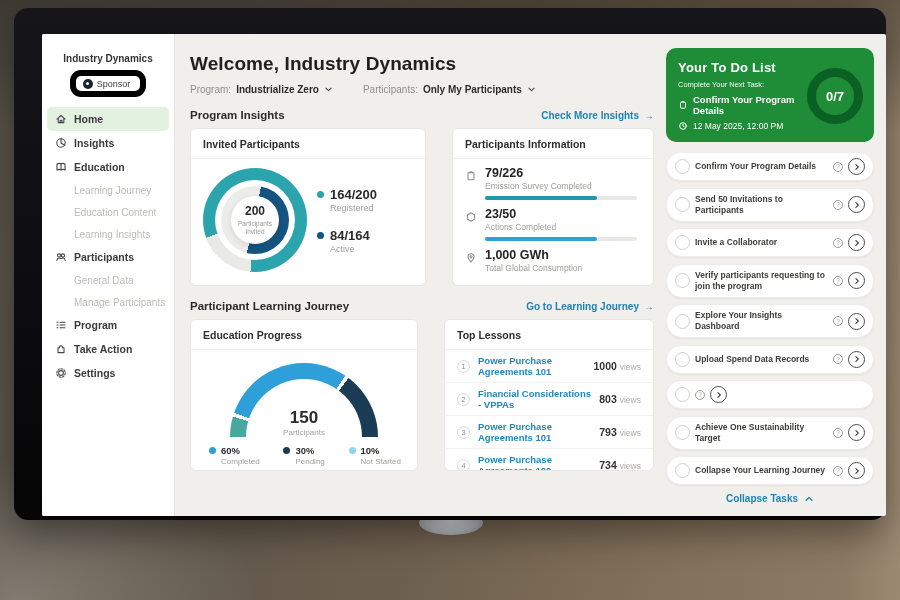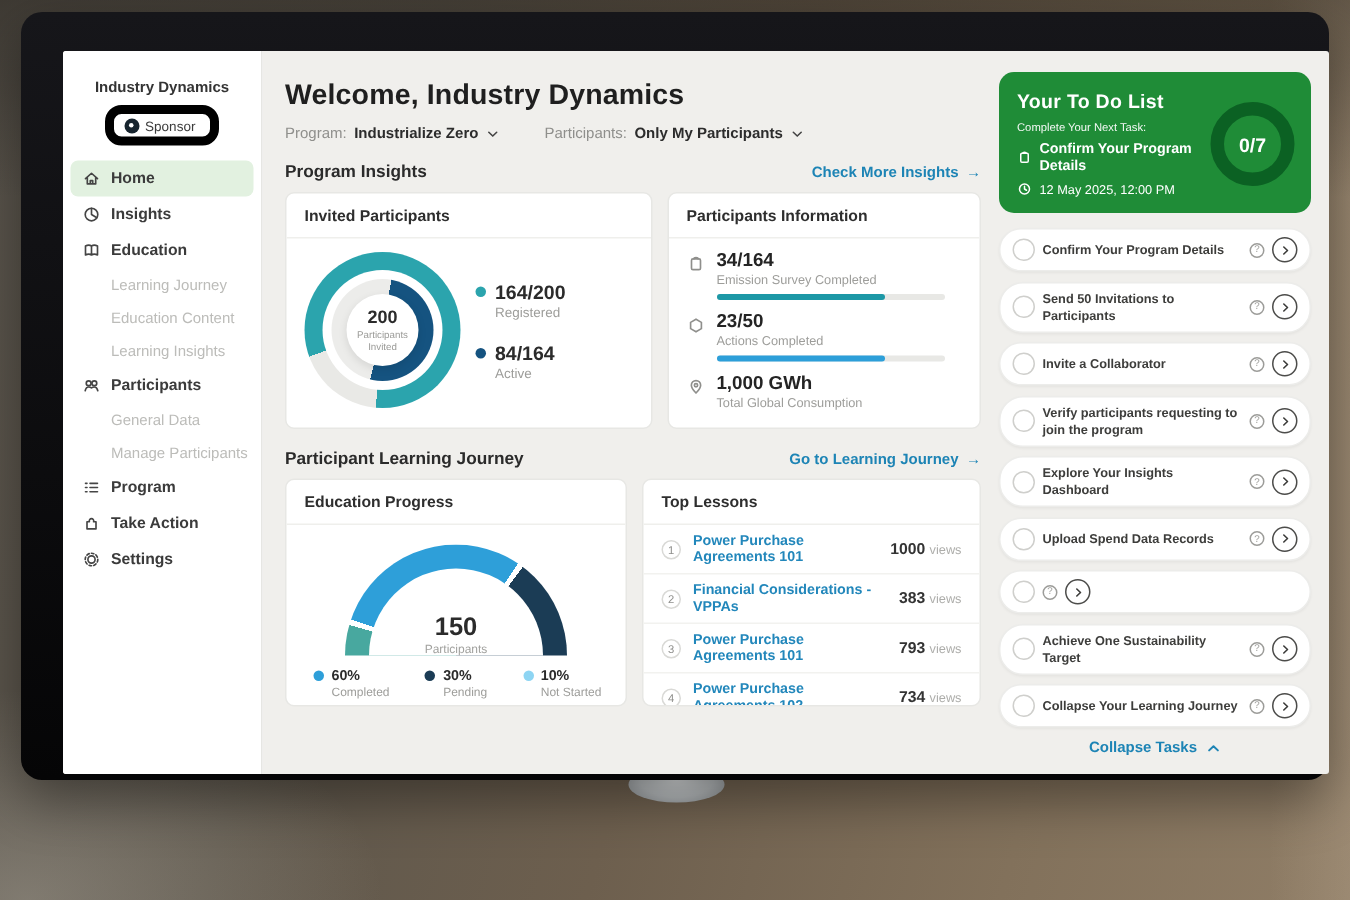--- a/index.html
+++ b/index.html
@@ -41,21 +41,21 @@
   
   .main { flex:1; padding:0 10px 0 15px; min-width:0; }
   h1.welcome { font-size:19px; color:#1f1f1f; margin-top:19px; letter-spacing:.1px; }
   .filters { display:flex; gap:30px; margin-top:9px; font-size:10px; color:#8f8f8c; align-items:center; }
   .filter { display:flex; align-items:center; gap:5px; cursor:pointer; }
   .filter b { color:#2c2c2c; font-size:10px; }
   .chev { width:9px; height:9px; stroke:#444; fill:none; stroke-width:1.4; stroke-linecap:round; stroke-linejoin:round; }
   .section-row { display:flex; justify-content:space-between; align-items:center; margin-top:14px; }
   .section-title { font-size:11.5px; font-weight:bold; color:#2b2b2b; }
   .more-link { font-size:10px; font-weight:bold; color:#1d84b5; cursor:pointer; display:flex; gap:5px; }
-  .cards-row { display:flex; gap:10px; margin-top:7px;align-items:flex-end; }
+  .cards-row { display:flex; gap:26px; margin-top:7px;align-items:flex-end; }
   .card { background:#fff; border:1px solid #e7e7e4; border-radius:6px; overflow:hidden; }
   .card-title { font-size:10.5px; font-weight:bold; color:#2e2e2e; padding:9px 12px 8px; border-bottom:1px solid #efefec; }
 
   
   .card.invited { width:250px; height:158px; }
   .invited-body { display:flex; align-items:center; padding:9px 8px 0 12px; gap:10px; }
   .donut { width:104px; height:104px; position:relative; flex-shrink:0; }
   .donut .d1 { position:absolute; inset:0; border-radius:50%;
     background:conic-gradient(from 250deg, #2ba4ad 0 295deg, #e9e9e6 295deg 360deg); }
   .donut .d1h { position:absolute; inset:12px; border-radius:50%; background:#fff; }
@@ -261,21 +261,21 @@
           </div>
 
           <div class="card pinfo">
             <div class="card-title">Participants Information</div>
             <div class="stat">
               <svg viewBox="0 0 12 12">
                   <rect x="3" y="2.6" width="6" height="7.2" rx="1"></rect>
                   <path d="M4.6 2.6 a1.4 0.9 0 0 1 2.8 0"></path>
                 </svg>
               <span>
-                <div class="val">34/164</div>
+                <div class="val">79/226</div>
                 <div class="lab">Emission Survey Completed</div>
                 <div class="bar">
                     <div class="fill" style="background: rgb(29, 152, 166); width: 74%;"></div>
                   </div>
               </span>
             </div>
             <div class="stat">
               <svg viewBox="0 0 12 12">
                   <path d="M6 1.8 L9.6 3.9 V8.1 L6 10.2 L2.4 8.1 V3.9 Z"></path>
                 </svg>
@@ -348,21 +348,21 @@
           <div class="card lessons">
             <div class="card-title">Top Lessons</div>
             <div class="lesson-row">
               <span class="rank">1</span>
               <span class="lesson-title">Power Purchase Agreements 101</span>
               <span class="views"><span2>1000</span2> <span>views</span></span>
             </div>
             <div class="lesson-row">
               <span class="rank">2</span>
               <span class="lesson-title">Financial Considerations - VPPAs</span>
-              <span class="views"><span2>383</span2> <span>views</span></span>
+              <span class="views"><span2>803</span2> <span>views</span></span>
             </div>
             <div class="lesson-row">
               <span class="rank">3</span>
               <span class="lesson-title">Power Purchase Agreements 101</span>
               <span class="views"><span2>793</span2> <span>views</span></span>
             </div>
             <div class="lesson-row">
               <span class="rank">4</span>
               <span class="lesson-title">Power Purchase Agreements 102</span>
               <span class="views"><span2>734</span2> <span>views</span></span>

